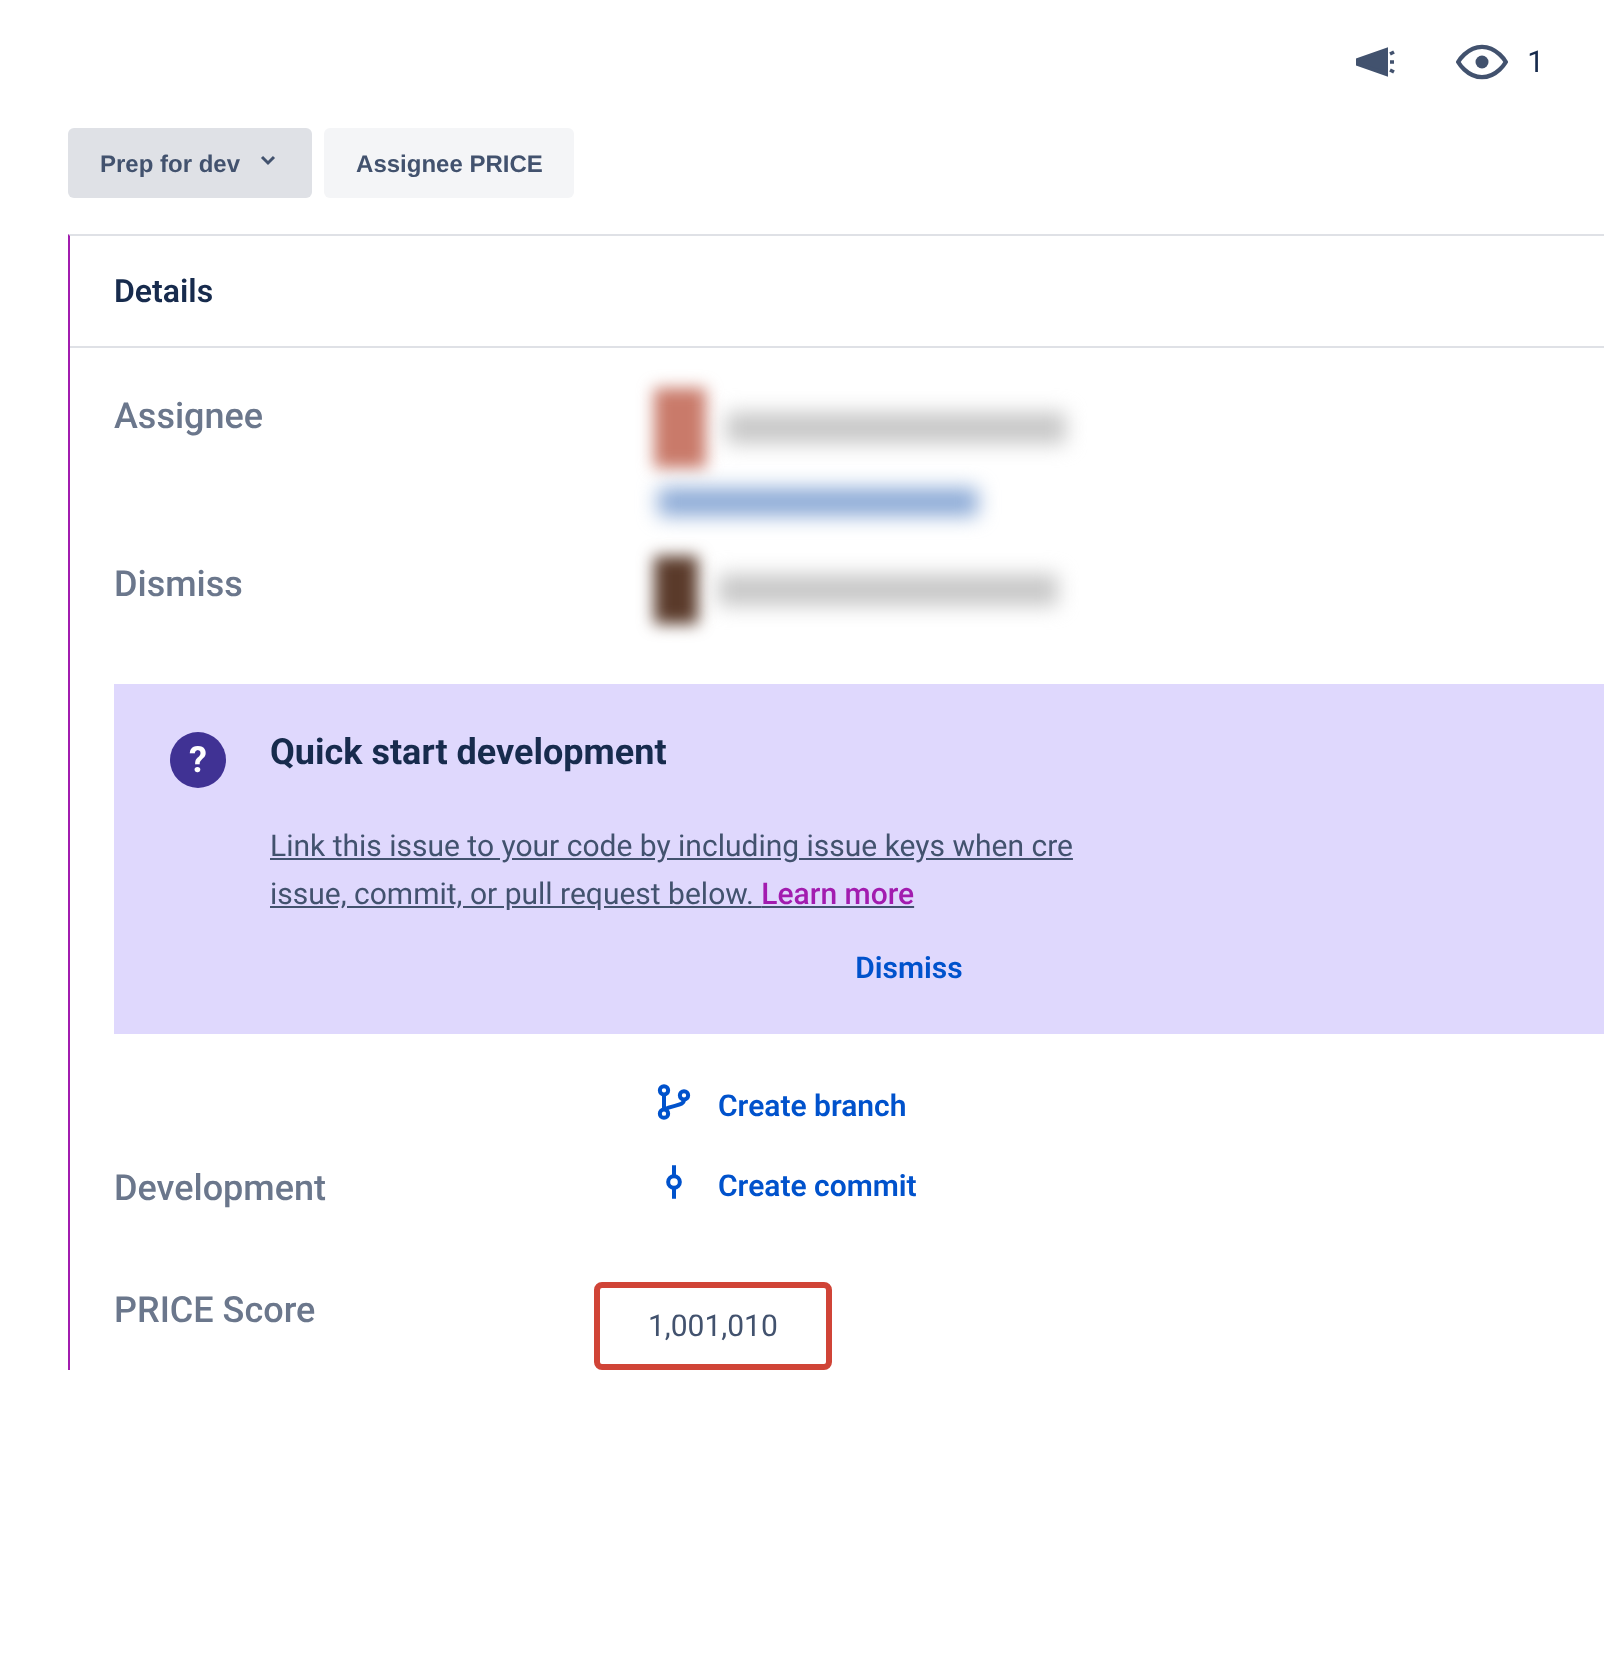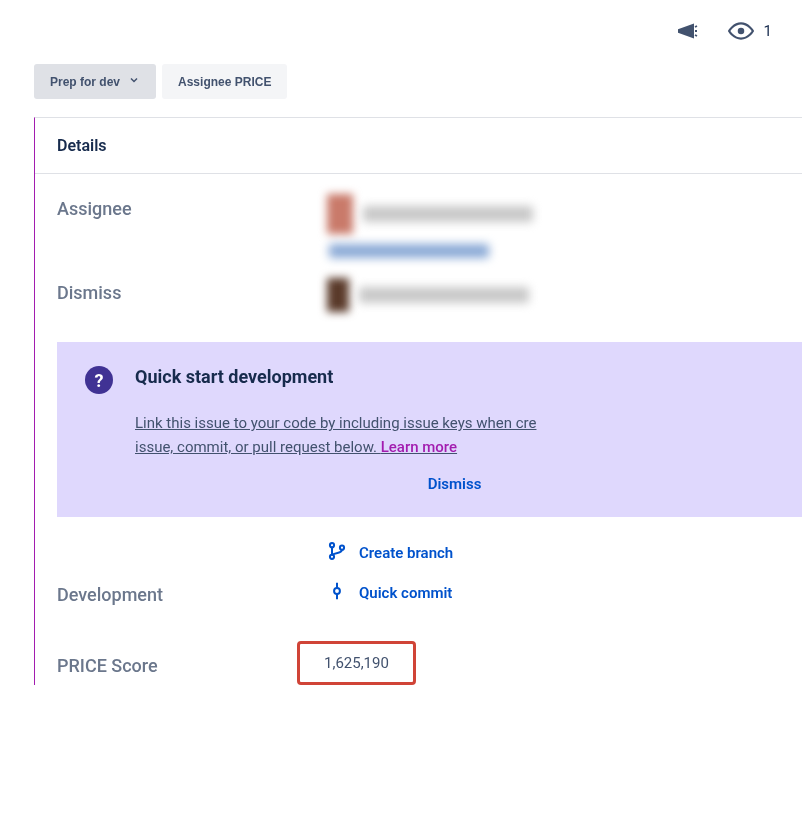--- a/index.html
+++ b/index.html
@@ -132,21 +132,21 @@
       align-items: center;
       gap: 12px;
       color: #0052cc;
       font-weight: 600;
       font-size: 15px;
       cursor: pointer;
     }
     .score-row {
       display: flex;
       padding: 36px 22px 0 22px;
-      align-items: center;
+      align-items: flex-start;
     }
     .score-box {
       border: 3px solid #d04437;
       border-radius: 4px;
       padding: 10px 24px;
       font-size: 15px;
       color: #42526e;
       margin-left: -8px;
     }
   </style>
@@ -238,24 +238,24 @@
           </span>
           <span>Create branch</span>
         </div>
         <div class="dev-link">
           <span>
             <svg width="20" height="20" viewBox="0 0 24 24" fill="none" stroke="#0052cc" stroke-width="2.4">
               <circle cx="12" cy="12" r="3.5"></circle>
                 <path d="M12 2v6.5M12 15.5V22"></path>
             </svg>
           </span>
-          <span>Quick commit</span>
+          <span>Create commit</span>
         </div>
       </div>
     </div>
 
     <div class="score-row">
       <div class="field-label" style="width:248px">PRICE Score</div>
-      <div class="score-box">1,625,190</div>
+      <div class="score-box">1,001,010</div>
     </div>
 
   </div>
 </div>
 
 </body></html>

